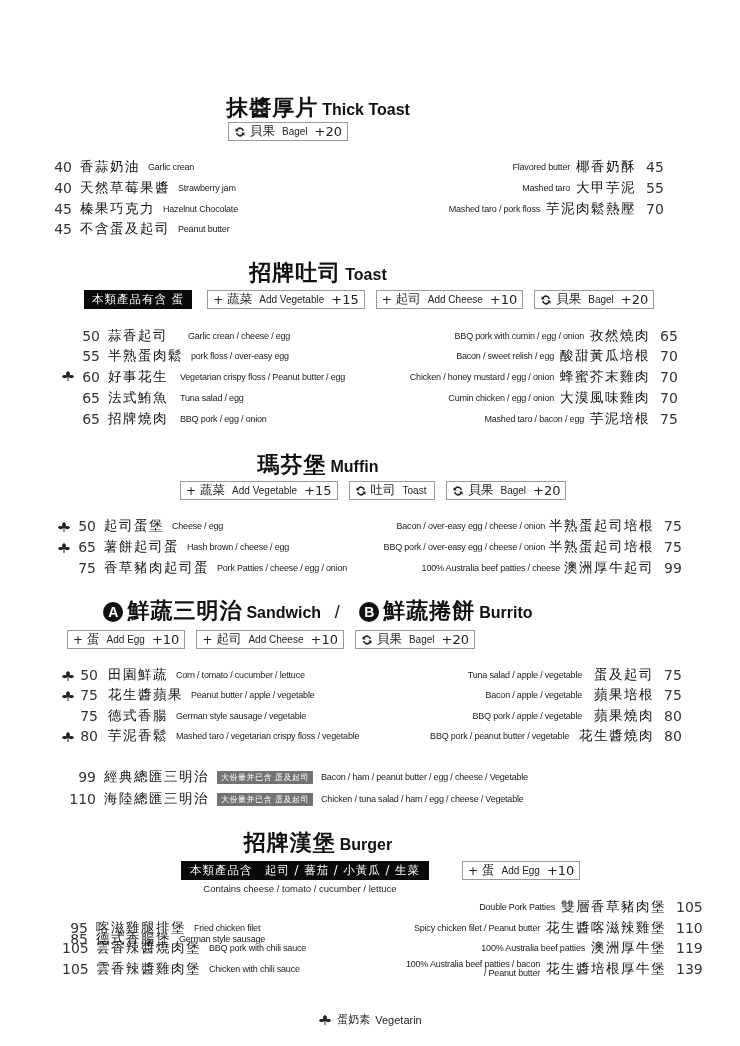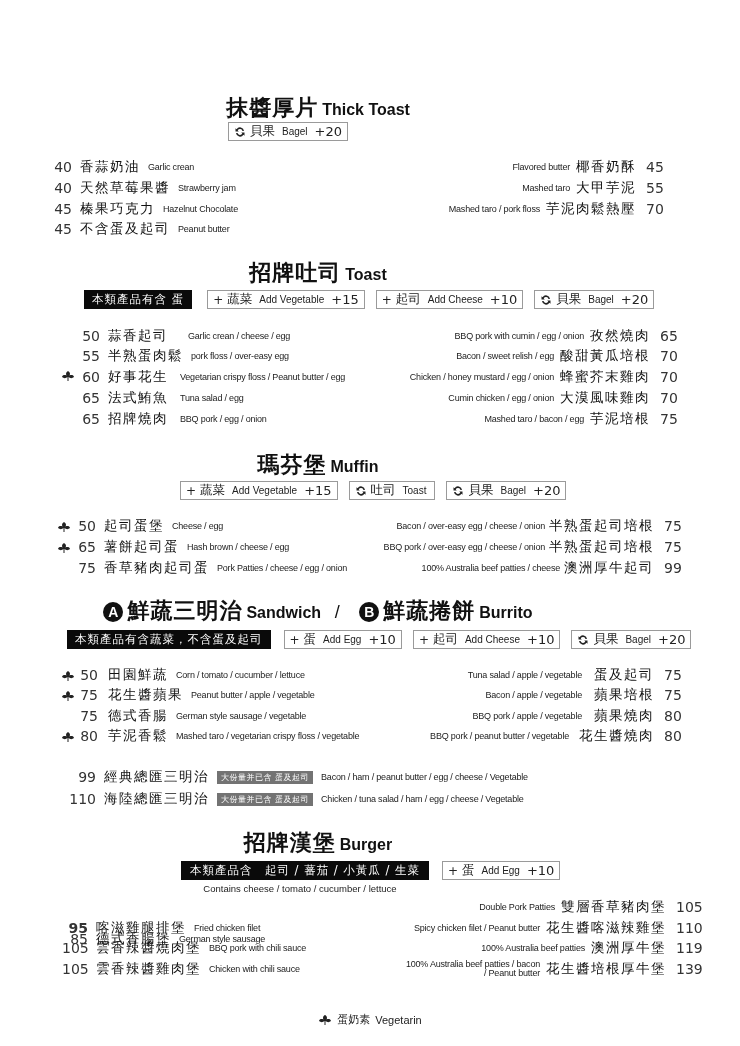--- a/index.html
+++ b/index.html
@@ -244,21 +244,20 @@
     <span class="zh">澳洲厚牛起司</span>
     <span class="pr">99</span>
 </div>
 
 <div class="title" style="top:596px;">
   <span class="circle">A</span><span class="zh">鮮蔬三明治</span><span class="en">Sandwich</span>
   <span class="en" style="margin:0 14px 0 8px; font-weight:normal; font-size:18px;">/</span>
   <span class="circle">B</span><span class="zh">鮮蔬捲餅</span><span class="en">Burrito</span>
 </div>
 <div class="opt-row" style="top:630px; left:67px;">
-  <div class="black" style="margin-right:13px;">本類產品有含蔬菜，不含蛋及起司</div>
   <div class="opt">
     <span class="sym">+</span>
     <span class="zh">蛋</span>
     <span class="en">Add Egg</span>
     <span class="pr">+10</span>
   </div>
   <div class="opt">
     <span class="sym">+</span>
     <span class="zh">起司</span>
     <span class="en">Add Cheese</span>
@@ -334,38 +333,38 @@
 <div class="row left" style="top:789px; left:64px;">
   <span class="pr" style="width:32px; margin-right:8px;">110</span>
     <span class="zh">海陸總匯三明治</span>
     <span class="tag">大份量并已含 蛋及起司</span>
     <span class="en">Chicken / tuna salad /  ham / egg / cheese / Vegetable</span>
 </div>
 
 <div class="title" style="top:828px;">
   <span class="zh">招牌漢堡</span><span class="en">Burger</span>
 </div>
-<div class="opt-row" style="top:861px; left:181px;">
+<div class="opt-row" style="top:861px; left:181px;gap:20px;">
   <div class="black" style="width:248px; justify-content:center; margin-right:13px;">本類產品含　起司 / 蕃茄 / 小黃瓜 / 生菜</div>
   <div class="opt">
     <span class="sym">+</span>
     <span class="zh">蛋</span>
     <span class="en">Add Egg</span>
     <span class="pr">+10</span>
   </div>
 </div>
 <div class="contains" style="top:883px;">Contains   cheese / tomato / cucumber / lettuce</div>
 
 <div class="row left" style="top:929px; left:62px;align-items:center;">
   <span class="pr" style="width:26px; margin-right:8px;">85</span>
     <span class="zh">德式香腸堡</span>
     <span class="en">German style sausage</span>
 </div>
 <div class="row left" style="top:918px; left:62px;">
-  <span class="pr" style="width:26px; margin-right:8px;font-weight:bold;">95</span>
+  <span class="pr" style="width:26px; margin-right:8px;">95</span>
     <span class="zh">喀滋雞腿排堡</span>
     <span class="en">Fried chicken filet</span>
 </div>
 <div class="row left" style="top:938px; left:62px;">
   <span class="pr" style="width:26px; margin-right:8px;">105</span>
     <span class="zh">雲香辣醬燒肉堡</span>
     <span class="en">BBQ pork with chili sauce</span>
 </div>
 <div class="row left" style="top:959px; left:62px;">
   <span class="pr" style="width:26px; margin-right:8px;">105</span>

